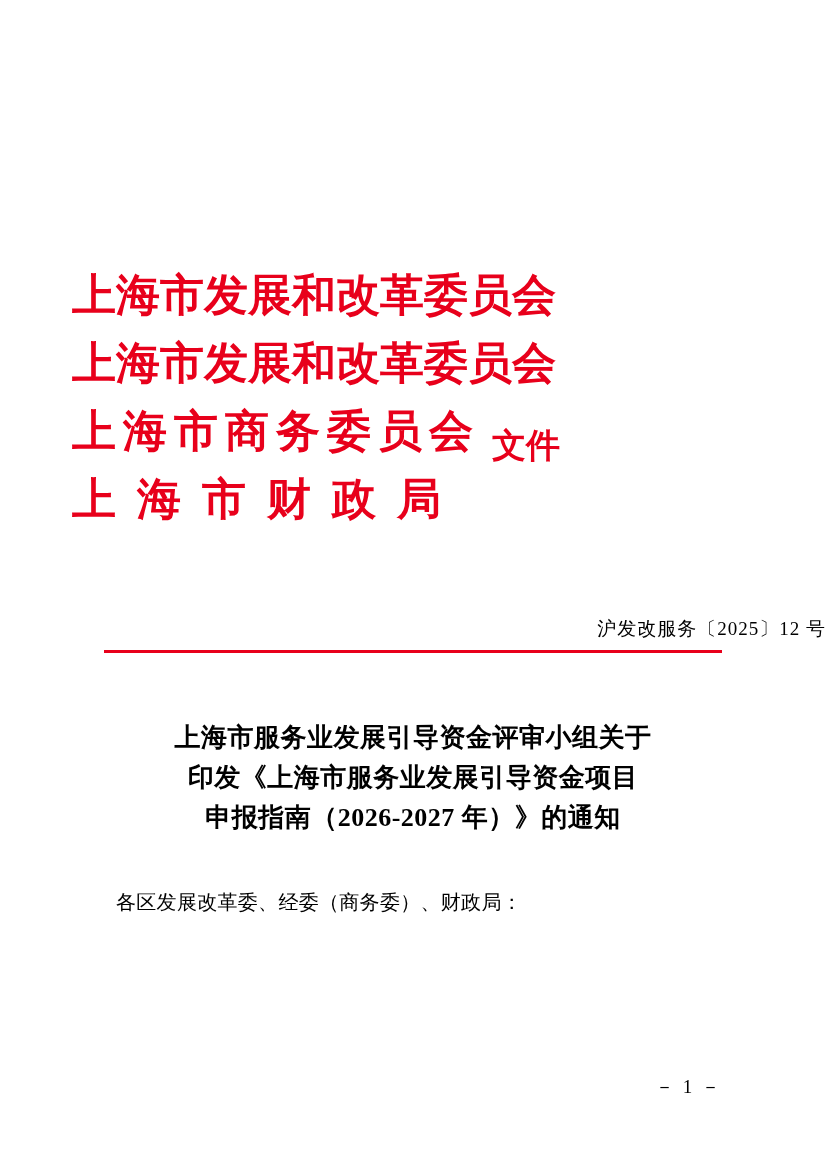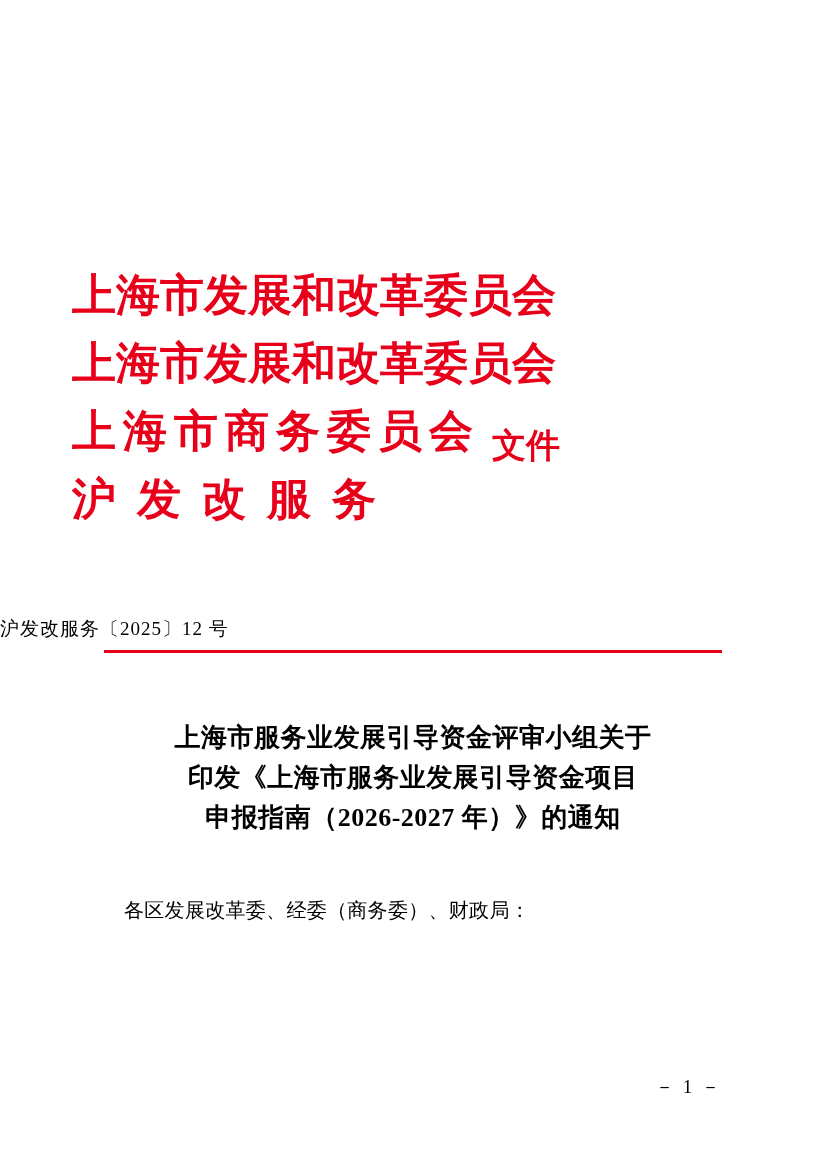--- a/index.html
+++ b/index.html
@@ -58,21 +58,21 @@
     margin-left: 12px;
     white-space: nowrap;
   }
 
   
   .docnum {
     position: absolute;
     left: 0;
     right: 0;
     top: 616px;
-    text-align: left;
+    text-align: right;
     font-size: 19px;
     line-height: 26px;
     letter-spacing: 1px;
   }
   .red-rule {
     position: absolute;
     left: 104px;
     right: 104px;
     top: 650px;
     height: 3px;
@@ -98,21 +98,21 @@
     position: absolute;
     left: 112px;
     right: 100px;
     top: 878px;
     font-size: 20px;
     line-height: 40px;
     letter-spacing: 0.3px;
     text-align: justify;
   }
   .body-text p {
-    margin: 12px;
+    margin: 4px;
   }
   .indent { text-indent: 40px; }
 
   
   .pagenum {
     position: absolute;
     right: 104px;
     top: 1074px;
     font-size: 19px;
     letter-spacing: 2px;
@@ -128,21 +128,21 @@
       <div class="lh-line">上海市发展和改革委员会</div>
     </div>
     <div class="lh-row">
       <div class="lh-line">上海市发展和改革委员会</div>
     </div>
     <div class="lh-row">
       <div class="lh-line spread2">上海市商务委员会</div>
       <div class="lh-wenjian">文件</div>
     </div>
     <div class="lh-row">
-      <div class="lh-line spread3">沪发改服务</div>
+      <div class="lh-line spread3">上海市财政局</div>
     </div>
   </div>
 
   <div class="docnum">沪发改服务〔2025〕12 号</div>
   <div class="red-rule"></div>
 
   <div class="title">
     <div>上海市服务业发展引导资金评审小组关于</div>
     <div>印发《上海市服务业发展引导资金项目</div>
     <div>申报指南（2026-2027 年）》的通知</div>

